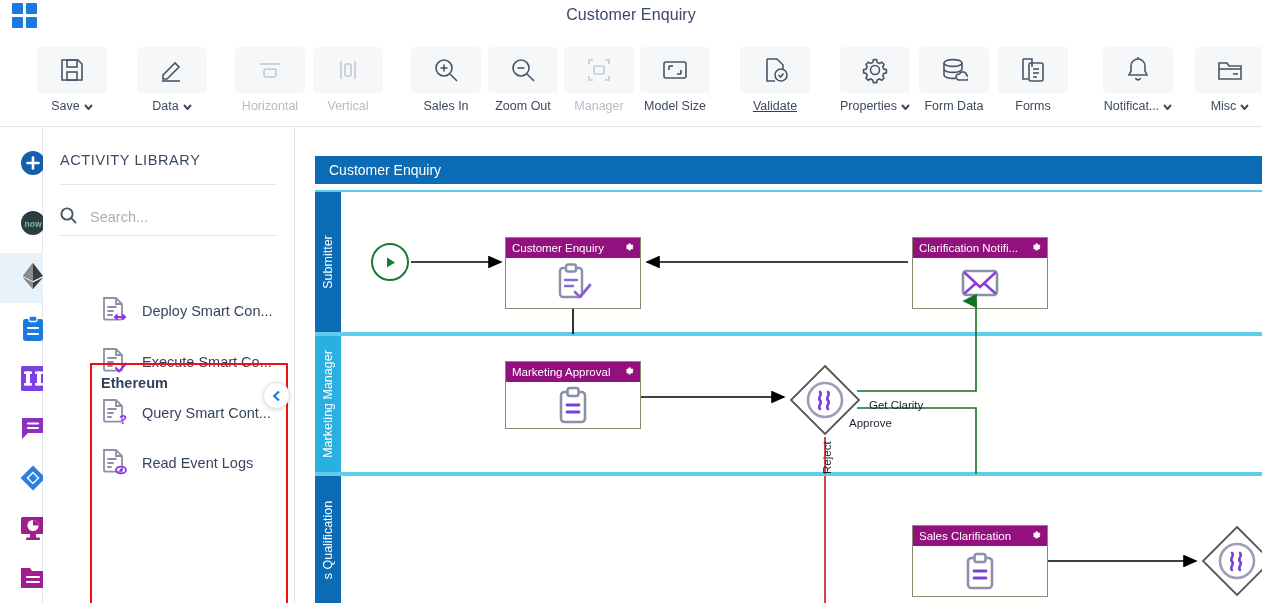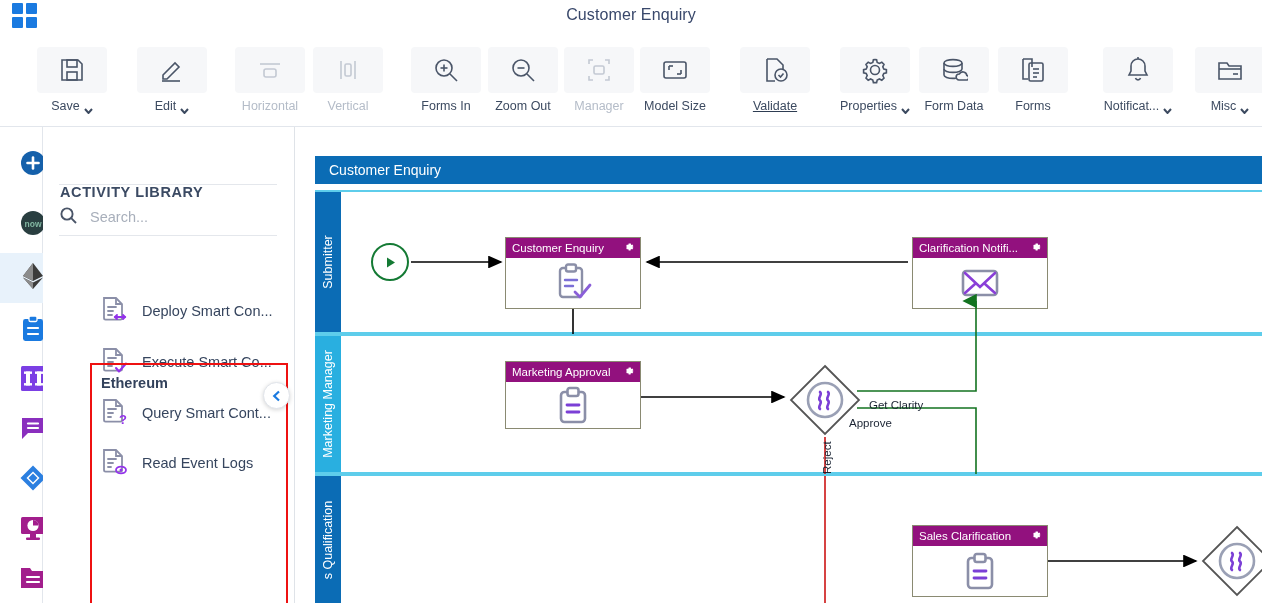--- a/index.html
+++ b/index.html
@@ -36,21 +36,21 @@
   .rbtn {
     position: absolute; top: 11px; width: 76px; height: 78px;
     display: flex; flex-direction: column; align-items: center; cursor: pointer;
   }
   .rbtn .tile {
     width: 70px; height: 46px; background: #f6f7f9; border-radius: 4px;
     display: flex; align-items: center; justify-content: center;
   }
   .rbtn .lbl {
     margin-top: 6px; font-size: 12.5px; color: #3c4a60; white-space: nowrap;
-    display: flex; align-items: center; gap: 4px;
+    display: flex; gap: 4px;
   }
   .rbtn.disabled .lbl { color: #b4bcc8; }
   .rbtn.disabled svg { stroke: #c3c9d3; }
   .rbtn svg { stroke: #4a5568; fill: none; stroke-width: 1.6; }
   .caret { display:inline-block; width: 9px; height: 6px; }
   .caret svg { stroke: #3c4a60; stroke-width: 2; }
 
   
   .rail {
     position: absolute; left: 0; top: 127px; width: 43px; height: 476px;
@@ -62,21 +62,21 @@
   }
   .rail-item.active { background: #e8f2fb; }
 
   
   .lib {
     position: absolute; left: 43px; top: 127px; width: 252px; height: 476px;
     background: #ffffff; border-right: 1px solid #dfe3e8;
   }
   .lib-title {
     position: absolute; left: 17px; top: 25px; font-size: 14.5px;
-    letter-spacing: .6px; color: #3b4a63; font-weight: 700; margin-top: 32px;
+    letter-spacing: .6px; color: #3b4a63; font-weight: 400;
   }
   .lib-rule { position: absolute; left: 16px; top: 57px; width: 218px; height: 1px; background: #e4e7ec; }
   .searchrow {
     position: absolute; left: 16px; top: 72px; width: 218px; height: 37px;
     display: flex; align-items: center; border-bottom: 1px solid #e4e7ec;
   }
   .searchrow svg { stroke: #4a5568; fill: none; stroke-width: 1.9; }
   .search-input {
     border: 0; outline: 0; background: transparent; margin-left: 12px;
     font-size: 14.5px; color: #3b4a63; width: 165px;
@@ -204,21 +204,21 @@
         </div>
       </div>
       <div class="rbtn" style="left: 134px;">
         <div class="tile">
           <svg width="28" height="28" viewBox="0 0 28 28">
             <path d="M5 19l12-12 4 4-12 12H5z"></path>
             <line x1="4" y1="25" x2="22" y2="25"></line>
           </svg>
         </div>
         <div class="lbl">
-          <span>Edit</span>
+          <span>Data</span>
           <span class="caret"><svg width="9" height="6" viewBox="0 0 9 6" fill="none">
               <polyline points="1,1 4.5,5 8,1"></polyline>
             </svg></span>
         </div>
       </div>
       <div class="rbtn disabled" style="left: 232px;">
         <div class="tile">
           <svg width="28" height="28" viewBox="0 0 28 28">
             <line x1="4" y1="8" x2="24" y2="8"></line>
             <rect x="8" y="13" width="12" height="8" rx="2"></rect>
@@ -243,21 +243,21 @@
       <div class="rbtn" style="left: 408px;">
         <div class="tile">
           <svg width="28" height="28" viewBox="0 0 28 28">
             <circle cx="12" cy="12" r="8"></circle>
             <line x1="18" y1="18" x2="25" y2="25"></line>
             <line x1="12" y1="8.5" x2="12" y2="15.5"></line>
             <line x1="8.5" y1="12" x2="15.5" y2="12"></line>
           </svg>
         </div>
         <div class="lbl">
-          <span>Forms In</span>
+          <span>Sales In</span>
         </div>
       </div>
       <div class="rbtn" style="left: 485px;">
         <div class="tile">
           <svg width="28" height="28" viewBox="0 0 28 28">
             <circle cx="12" cy="12" r="8"></circle>
             <line x1="18" y1="18" x2="25" y2="25"></line>
             <line x1="8.5" y1="12" x2="15.5" y2="12"></line>
           </svg>
         </div>

